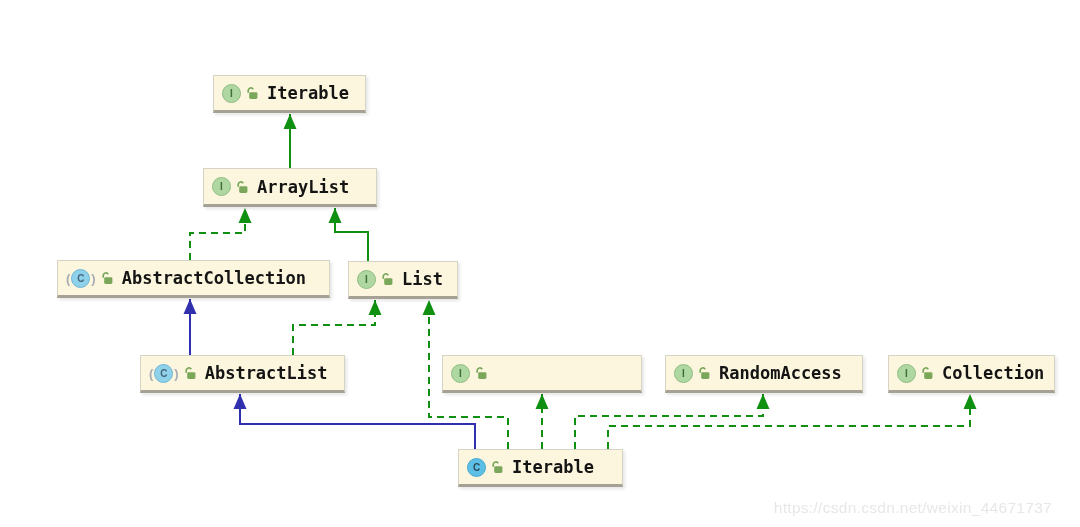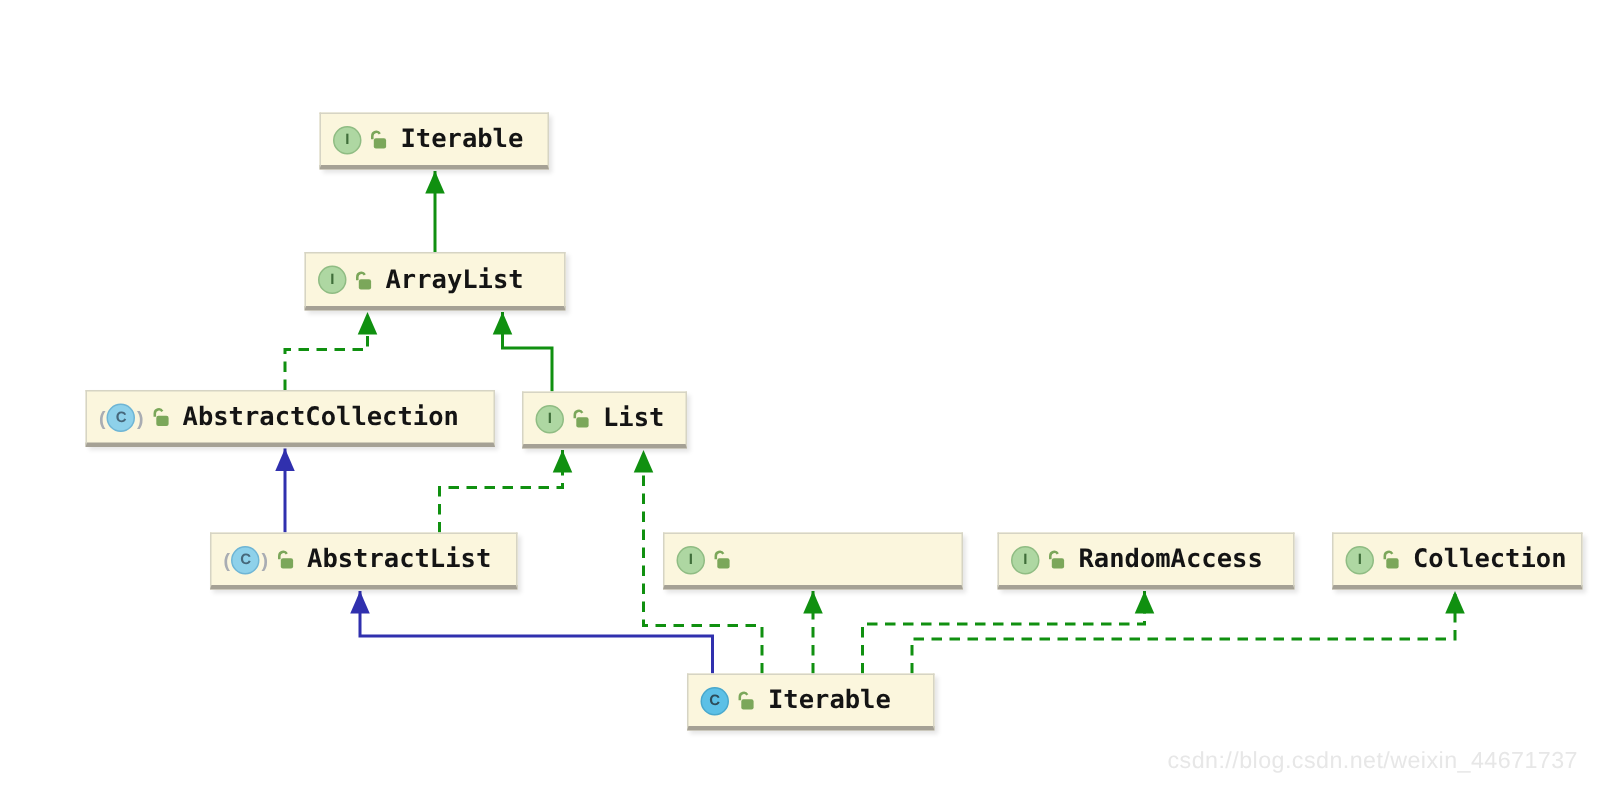--- a/index.html
+++ b/index.html
@@ -156,14 +156,14 @@
     <span class="badge-wrap">
           <span class="badge">C</span>
         </span>
     <svg class="lock" width="13" height="14" viewBox="0 0 13 14">
       <path d="M2.2 6.8 L2.2 4.6 A2.7 2.7 0 0 1 7.2 3.2" fill="none" stroke="#7ba75a" stroke-width="1.7"></path>
       <rect x="3.2" y="6.2" width="8.2" height="6.8" rx="1.4" fill="#7ba75a"></rect>
     </svg>
     <span class="label">Iterable</span>
   </div>
     </div>
-  <div id="watermark">csdn://blog.csdn.net/weixin_44671737</div>
+  <div id="watermark">https://csdn.csdn.net/weixin_44671737</div>
 </div>
 
 </body></html>

